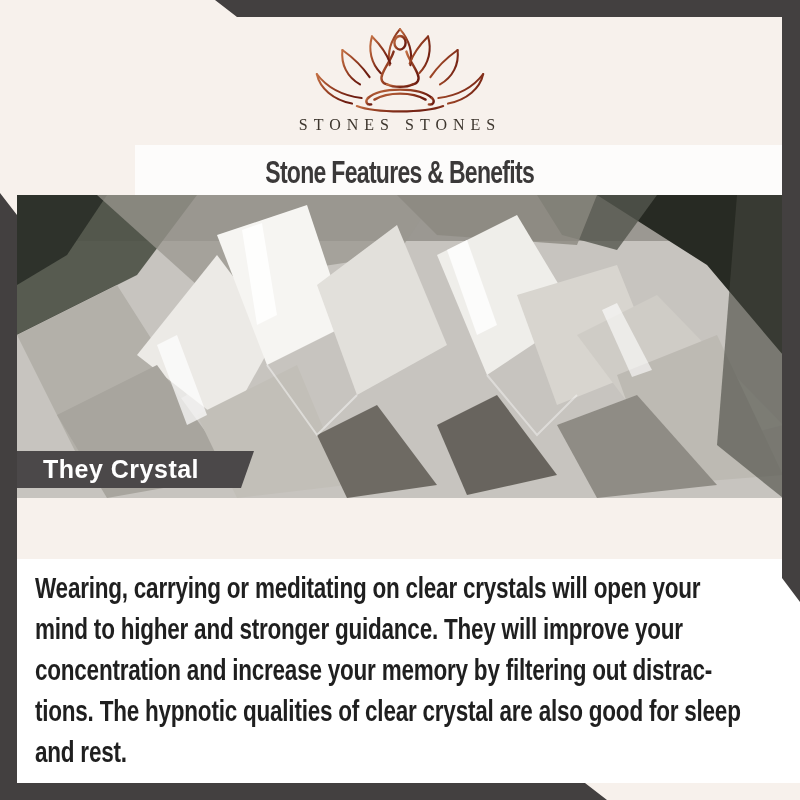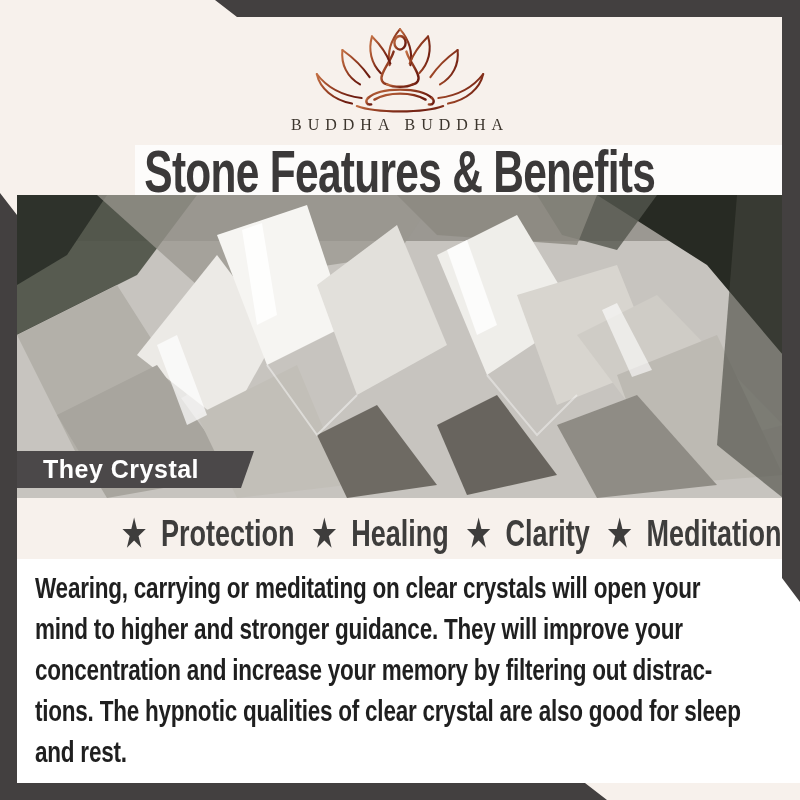--- a/index.html
+++ b/index.html
@@ -12,21 +12,21 @@
   .logo-box{position:absolute;left:312px;top:26px;width:176px;height:88px;}
   .brand-name{
     position:absolute;left:0;right:0;top:116px;text-align:center;
     font-family:"Liberation Serif", serif;
     font-size:16px;letter-spacing:6px;color:#3c352d;font-weight:500;
   }
   
   .title-strip{position:absolute;left:135px;top:145px;width:648px;height:51px;background:#fdfcfb;}
   .page-title{
     position:absolute;left:0;right:0;top:149px;height:46px;text-align:center;
-    font-size:59px;font-weight:bold;color:#3b3939;line-height:46px;white-space:nowrap;
+    font-size:32px;font-weight:bold;color:#3b3939;line-height:46px;white-space:nowrap;
   }
   .page-title .squeeze{display:inline-block;transform:scaleX(.72);transform-origin:center;letter-spacing:-1px;}
   
   .photo{position:absolute;left:17px;top:195px;width:766px;height:303px;overflow:hidden;background:#c7c4bf;}
   .photo svg{display:block;width:100%;height:100%;}
   
   .crystal-band{
     position:absolute;left:17px;top:451px;width:237px;height:37px;background:#4b4849;
     clip-path:polygon(0 0,100% 0,calc(100% - 13px) 100%,0 100%);
     color:#ffffff;font-size:25px;font-weight:bold;line-height:37px;padding-left:26px;box-sizing:border-box;
@@ -90,21 +90,21 @@
           <path d="M182,30 C168,40 156,52 148,64"></path>
           <path d="M6,60 C18,76 38,87 62,90"></path>
           <path d="M6,60 C10,78 26,92 50,97"></path>
           <path d="M214,60 C202,76 182,87 158,90"></path>
           <path d="M214,60 C210,78 194,92 170,97"></path>
           <path d="M56,100 C80,109 140,109 164,100"></path>
         </g>
       </g>
     </svg>
   </div>
-  <div class="brand-name">BUDDHA BUDDHA</div>
+  <div class="brand-name">STONES STONES</div>
 
   <div class="title-strip"></div>
   <div class="page-title">
     <span class="squeeze">Stone Features &amp; Benefits</span>
   </div>
 
   <div class="photo">
     <svg viewBox="0 0 766 303" preserveAspectRatio="none">
       <rect x="0" y="0" width="766" height="303" fill="#c7c4bf"></rect>
       <rect x="0" y="0" width="766" height="46" fill="#76756e" opacity=".55"></rect>
@@ -134,32 +134,20 @@
       <polygon points="585,115 600,108 635,175 615,182" fill="#ffffff" opacity=".6"></polygon>
       <polyline points="250,170 300,240 340,200" fill="none" stroke="#ffffff" stroke-width="2" opacity=".45"></polyline>
       <polyline points="470,180 520,240 560,200" fill="none" stroke="#ffffff" stroke-width="2" opacity=".4"></polyline>
     </svg>
   </div>
 
   <div class="crystal-band">
     <span>They Crystal</span>
   </div>
 
-  <div class="benefits-line">
-    <span class="squeeze">
-      <span class="star">★</span>
-      <span>Protection</span>
-      <span class="star">★</span>
-      <span>Healing</span>
-      <span class="star">★</span>
-      <span>Clarity</span>
-      <span class="star">★</span>
-      <span>Meditation</span>
-    </span>
-  </div>
 
   <div class="desc-panel"></div>
   <div class="desc-text">
     <div class="line">Wearing, carrying or meditating on clear crystals will open your</div>
     <div class="line">mind to higher and stronger guidance. They will improve your</div>
     <div class="line">concentration and increase your memory by filtering out distrac-</div>
     <div class="line">tions. The hypnotic qualities of clear crystal are also good for sleep</div>
     <div class="line">and rest.</div>
   </div>
 

